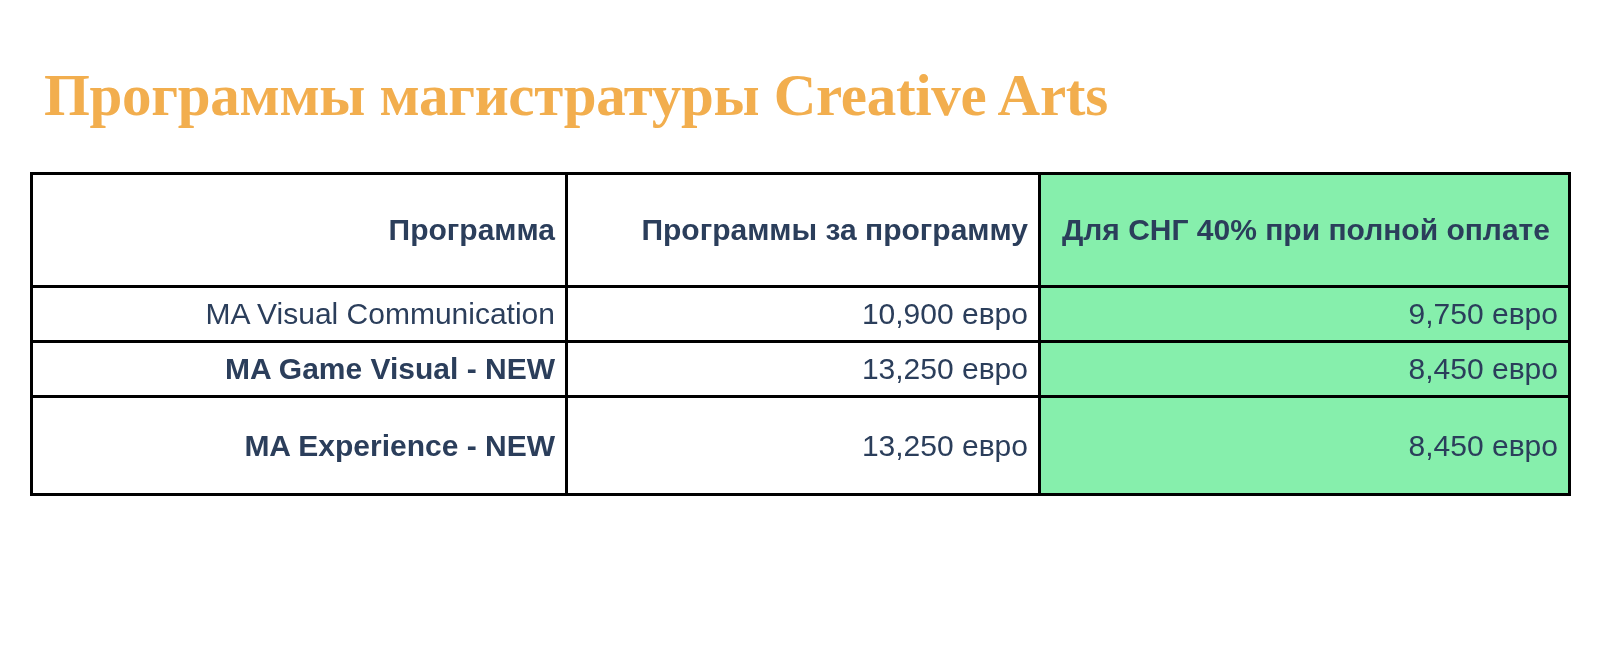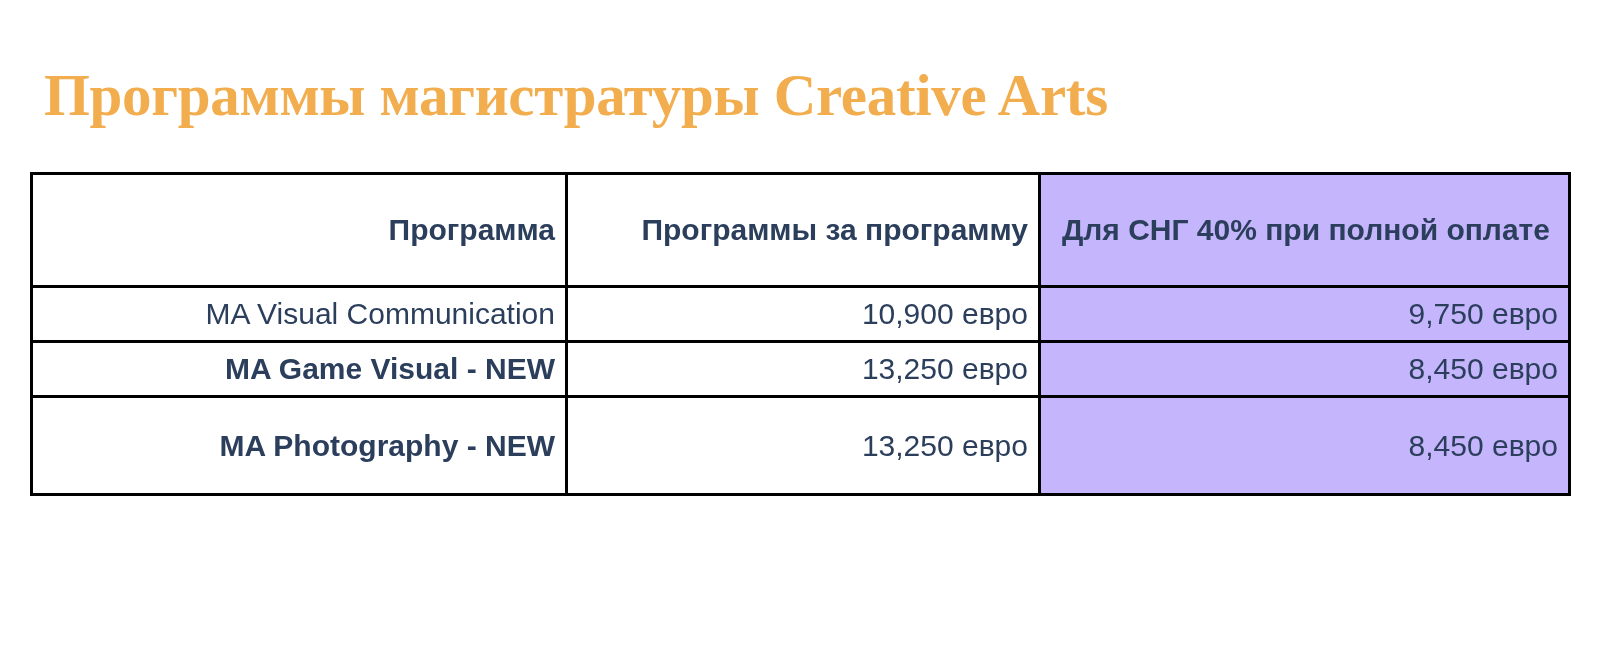--- a/index.html
+++ b/index.html
@@ -61,21 +61,21 @@
   col.c-discount { width: 530px; }
 
   
   .header-row td {
     height: 98px;
     font-size: 30px;
     font-weight: bold;
     line-height: 38px;
   }
   .cell-discount {
-    background: #c4b5fd;
+    background: #86efac;
   }
   .header-row .cell-discount {
     padding-left: 18px;
     padding-right: 18px;
   }
 
   
   .body-row td {
     font-size: 30px;
     line-height: 40px;
@@ -115,20 +115,20 @@
       </tr>
 
 
       <tr class="body-row row-h-single">
         <td class="cell-program is-bold">MA Game Visual - NEW</td>
         <td class="cell-price">13,250 евро</td>
         <td class="cell-discount cell-discount-value">8,450 евро</td>
       </tr>
 
       <tr class="body-row row-h-double">
-        <td class="cell-program is-bold">MA Photography - NEW</td>
+        <td class="cell-program is-bold">MA Experience - NEW</td>
         <td class="cell-price">13,250 евро</td>
         <td class="cell-discount cell-discount-value">8,450 евро</td>
       </tr>
     </tbody>
   </table>
 
 </div>
 
 </body></html>

